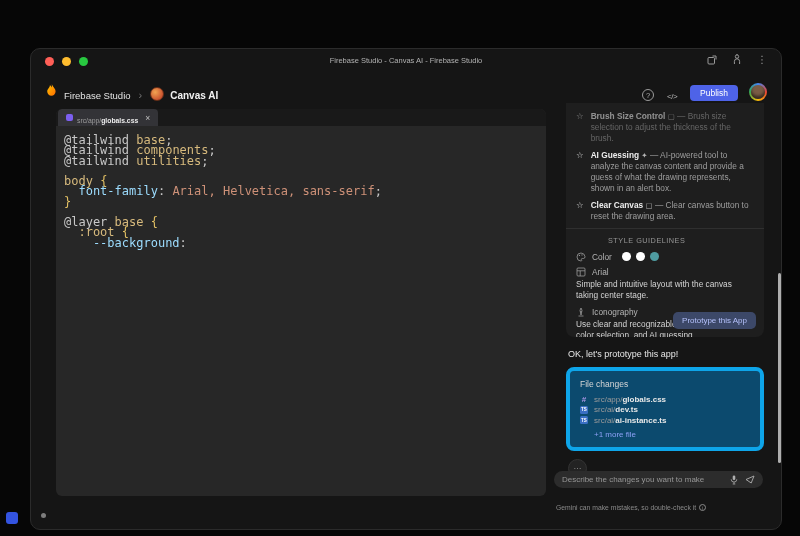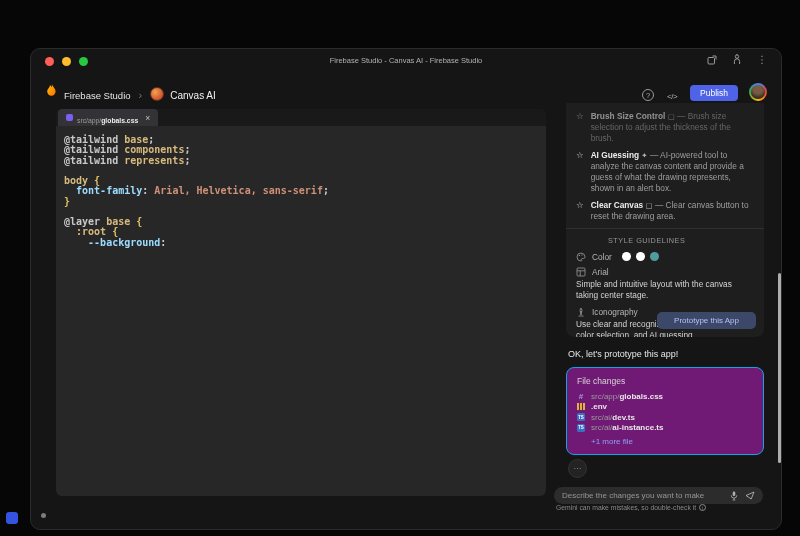--- a/index.html
+++ b/index.html
@@ -19,21 +19,21 @@
   .tb-icons svg { display:block; }
   .kebab { color:#9a9a9a; font-size:10px; line-height:10px; }
 
   
   .appbar { height:28px; display:flex; align-items:flex-end; padding:0 14px; }
   .brand { font-size:9.5px; color:#e2e2e2; margin-left:6px; }
   .chev { color:#737373; font-size:11px; margin:0 8px; }
   .app-badge { width:14px; height:14px; border-radius:50%;
     background:radial-gradient(circle at 35% 35%, #f2a351, #c9502e 75%);
     border:1px solid #6b3018; }
-  .app-name { font-size:10px; font-weight:400; color:#f2f2f2; margin-left:6px; }
+  .app-name { font-size:10px; font-weight:700; color:#f2f2f2; margin-left:6px; }
   .appbar .spacer { flex:1; }
   .help-icon { width:12px; height:12px; border:1px solid #9a9a9a; border-radius:50%;
     color:#b0b0b0; font-size:7.5px; display:flex; align-items:center; justify-content:center; }
   .code-glyph { font-size:8px; color:#b5b5b5; margin-left:13px; letter-spacing:-0.5px; }
   .publish-btn { margin-left:13px; background:#4e63e8; color:#fff; font-size:8.5px;
     border:none; border-radius:4px; padding:3px 10px; font-family:inherit; }
   .avatar { margin-left:11px; width:18px; height:18px; border-radius:50%;
     background:conic-gradient(#4285f4,#ea4335,#fbbc05,#34a853,#4285f4);
     display:flex; align-items:center; justify-content:center; }
   .avatar-inner { width:14px; height:14px; border-radius:50%; background:#7a5c45;
@@ -43,21 +43,21 @@
   .editor { position:absolute; left:25px; top:60px; width:490px; height:387px;
     background:#272727; border-radius:6px; overflow:hidden; }
   .tabstrip { height:17px; background:#191919; display:flex; }
   .tab { height:17px; display:flex; align-items:center; gap:4px; padding:0 8px;
     margin-left:2px; background:#333337; border-radius:4px 4px 0 0; }
   .tab-fileicon { width:7px; height:7px; border-radius:2px; background:#7c5ff0; }
   .tab-path { font-size:6.8px; color:#9d9d9d; }
   .tab-file { font-size:6.8px; color:#ececec; font-weight:700; }
   .tab-close { font-size:8.5px; color:#c0c0c0; margin-left:3px; line-height:8px; }
   .code { padding:9px 1px 0 8px; font-family:"DejaVu Sans Mono", monospace;
-    font-size:10px; line-height:10.25px;font-weight:bold; }
+    font-size:12px; line-height:10.25px; }
   .code-line { white-space:pre; min-height:10.25px; }
 
   
   .chat { position:absolute; left:535px; top:54px; width:198px; }
 
   .features-card { position:relative; background:#1e1e1e; border-radius:0 0 8px 8px;
     height:234px; padding:8px 10px; overflow:hidden; }
   .feature { display:flex; gap:7px; margin-bottom:6px; }
   .feature.faded { opacity:.55; }
   .star { flex:none; color:#cfcfcf; font-size:8.5px; line-height:11px; }
@@ -67,41 +67,41 @@
   .divider { height:1px; background:#2f2f2f; margin:6px -10px 7px; }
   .sg-heading { font-size:7.3px; letter-spacing:.5px; color:#969696; margin-bottom:6px;padding-left:32px; }
   .sg-row { display:flex; align-items:center; gap:6px; margin-bottom:4px; height:11px; }
   .sg-row.tight { margin-bottom:2px; }
   .sg-label { font-size:8.3px; color:#b5b5b5; }
   .sg-row svg { display:block; }
   .swatches { display:flex; gap:5px; margin-left:4px; }
   .swatch { width:9px; height:9px; border-radius:50%; }
   .sg-text { font-size:8.3px; line-height:11px; color:#d4d4d4; margin:0 0 5px; }
   .proto-btn { position:absolute; right:8px; bottom:8px; background:#3c4868; color:#b4c0fa;
-    font-size:8px; border:none; border-radius:5px; padding:4px 17px; font-family:inherit; }
+    font-size:8px; border:none; border-radius:5px; padding:4px 9px; font-family:inherit; }
 
   .chat-msg { position:absolute; left:2px; top:246px; font-size:9px; color:#e6e6e6; width:196px; }
 
-  .files-card { position:absolute; left:0; top:264px; width:198px; background:#701a75;
-    border:1px solid #0ea5e9; border-radius:8px; padding:8px 10px; }
+  .files-card { position:absolute; left:0; top:264px; width:198px; background:#0c4a6e;
+    border:4px solid #0ea5e9; border-radius:8px; padding:8px 10px; }
   .files-title { font-size:8.5px; color:#d6d6d6; margin-bottom:5px; }
   .frow { display:flex; align-items:center; gap:6px; height:10.5px; }
   .ficon { flex:none; width:8px; height:8px; display:flex; align-items:center; justify-content:center; }
   .ficon.css { color:#ab97e8; font-size:8px; font-weight:700; }
   .ficon.env { background:linear-gradient(90deg,#e0b33c 0 2px,transparent 2px 3px,#e0b33c 3px 5px,transparent 5px 6px,#e0b33c 6px 8px); height:7px; }
   .ficon.ts { background:#3a6fc4; border-radius:1.5px; color:#fff; font-size:4.5px; font-weight:700; }
   .fpath { font-size:8px; color:#9a9a9a; white-space:nowrap; }
   .fpath b { color:#e8e8e8; font-weight:700; }
   .more-link { font-size:8px; color:#8ca0f5; margin:4px 0 0 14px; }
 
   .more-badge { position:absolute; left:2px; top:356px; width:19px; height:19px;
     border-radius:50%; background:#232323; border:1px solid #333;
     color:#8d8d8d; font-size:8px; display:flex; align-items:center; justify-content:center; }
 
-  .inputbar { position:absolute; left:523px; top:438px; width:209px; height:17px;
+  .inputbar { position:absolute; left:523px; top:422px; width:209px; height:17px;
     background:#2c2c2c; border-radius:9px; display:flex; align-items:center; padding:0 8px; }
   .placeholder { flex:1; font-size:8px; color:#969696; }
   .inputbar svg { display:block; margin-left:7px; }
 
   .chat-footer { position:absolute; left:525px; top:455px; width:209px;
     font-size:6.8px; color:#8a8a8a; display:flex; align-items:center; gap:3px; }
   .info-icon { width:7px; height:7px; border:1px solid #8a8a8a; border-radius:50%;
     font-size:5px; display:flex; align-items:center; justify-content:center; flex:none; }
 
   .scrollbar { position:absolute; left:778px; top:273px; width:3px; height:190px;
@@ -171,21 +171,21 @@
     <div class="tabstrip">
       <div class="tab">
         <span class="tab-fileicon"></span>
         <span><span class="tab-path">src/app/</span><span class="tab-file">globals.css</span></span>
         <span class="tab-close">×</span>
       </div>
     </div>
     <div class="code">
         <div class="code-line"><span style="color: rgb(200, 200, 200);">@tailwind</span><span style="color: rgb(215, 186, 125);"> base</span><span style="color: rgb(200, 200, 200);">;</span></div>
         <div class="code-line"><span style="color: rgb(200, 200, 200);">@tailwind</span><span style="color: rgb(215, 186, 125);"> components</span><span style="color: rgb(200, 200, 200);">;</span></div>
-        <div class="code-line"><span style="color: rgb(200, 200, 200);">@tailwind</span><span style="color: rgb(215, 186, 125);"> represents</span><span style="color: rgb(200, 200, 200);">;</span></div>
+        <div class="code-line"><span style="color: rgb(200, 200, 200);">@tailwind</span><span style="color: rgb(215, 186, 125);"> utilities</span><span style="color: rgb(200, 200, 200);">;</span></div>
         <div class="code-line"></div>
         <div class="code-line"><span style="color: rgb(215, 186, 125);">body </span><span style="color: rgb(226, 192, 100);">{</span></div>
         <div class="code-line"><span style="color: rgb(156, 220, 254);">  font-family</span><span style="color: rgb(200, 200, 200);">:</span><span style="color: rgb(206, 145, 120);"> Arial, Helvetica, sans-serif</span><span style="color: rgb(200, 200, 200);">;</span></div>
         <div class="code-line"><span style="color: rgb(226, 192, 100);">}</span></div>
         <div class="code-line"></div>
         <div class="code-line"><span style="color: rgb(200, 200, 200);">@layer</span><span style="color: rgb(215, 186, 125);"> base </span><span style="color: rgb(226, 192, 100);">{</span></div>
         <div class="code-line"><span style="color: rgb(215, 186, 125);">  :root </span><span style="color: rgb(226, 192, 100);">{</span></div>
         <div class="code-line"><span style="color: rgb(156, 220, 254);">    --background</span><span style="color: rgb(200, 200, 200);">:</span></div>
       </div>
   </div>
@@ -254,24 +254,20 @@
 
     <div class="chat-msg">OK, let's prototype this app!</div>
 
     <div class="files-card">
       <div class="files-title">File changes</div>
       <div class="frow">
         <span class="ficon css">#</span>
         <span class="fpath"><span>src/app/</span><b>globals.css</b></span>
       </div>
       <div class="frow">
-        <span class="ficon env"></span>
-        <span class="fpath"><span></span><b>.env</b></span>
-      </div>
-      <div class="frow">
         <span class="ficon ts">TS</span>
         <span class="fpath"><span>src/ai/</span><b>dev.ts</b></span>
       </div>
       <div class="frow">
         <span class="ficon ts">TS</span>
         <span class="fpath"><span>src/ai/</span><b>ai-instance.ts</b></span>
       </div>
       <div class="more-link">+1 more file</div>
     </div>
 

